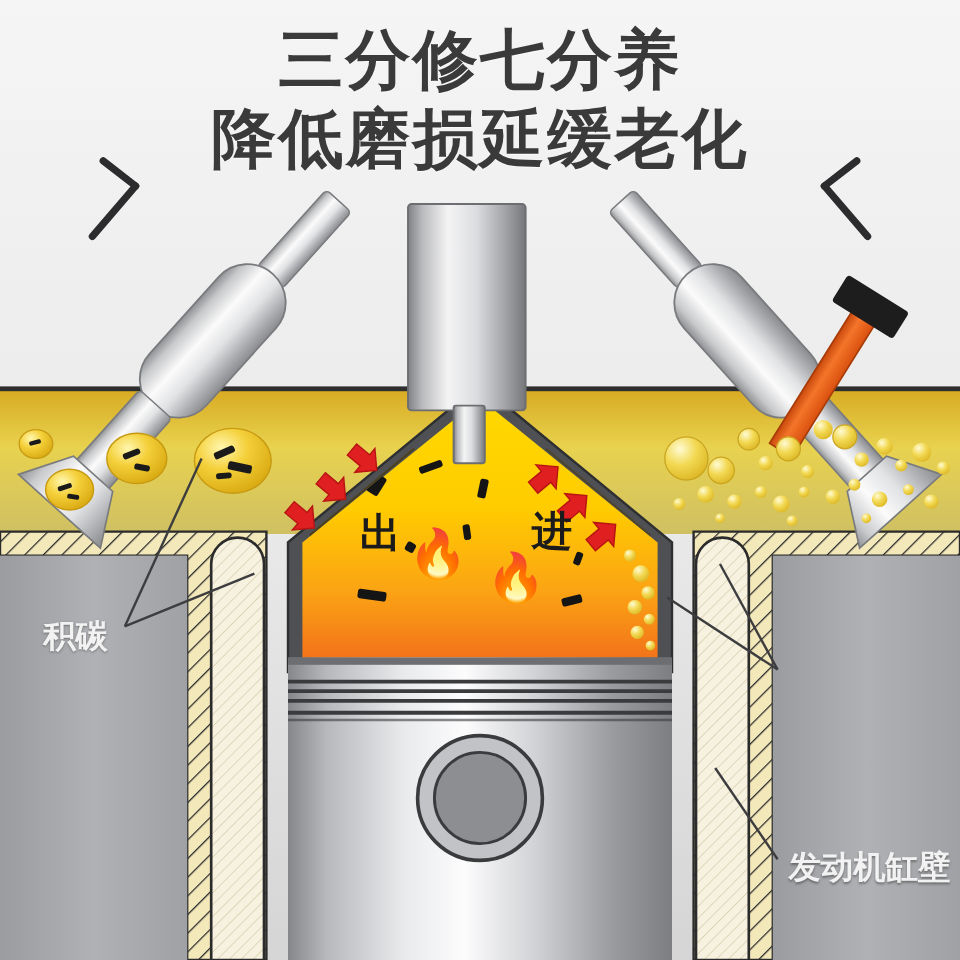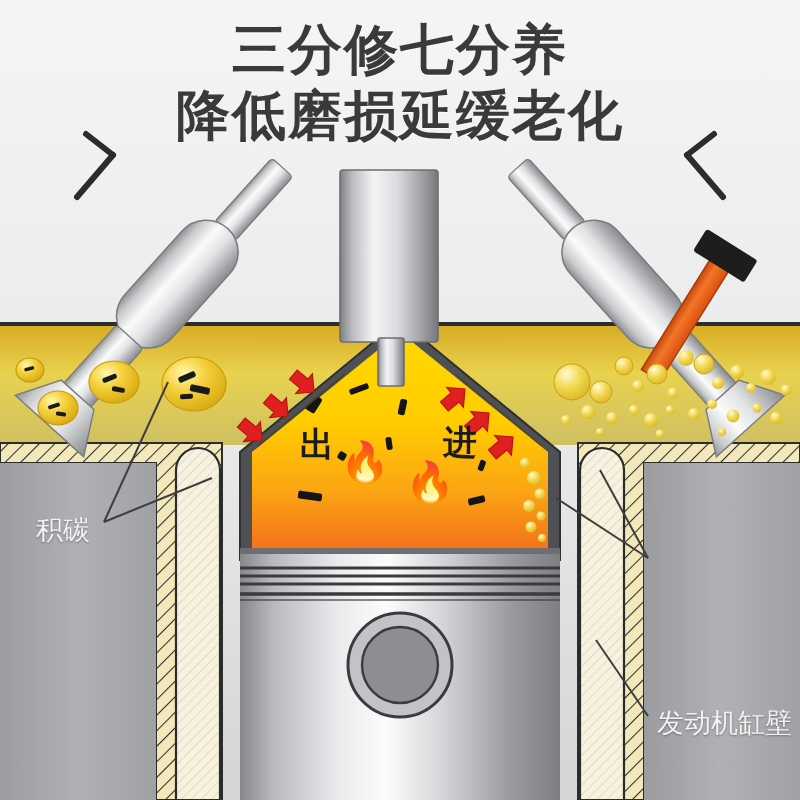--- a/index.html
+++ b/index.html
@@ -10,21 +10,21 @@
   .hdr{position:absolute;left:0;right:0;text-align:center;
        font-family:"DejaVu Sans","Liberation Sans",sans-serif;
        font-weight:bold;color:#3a3a3a;letter-spacing:2px;line-height:1.02;
        text-shadow:0 1px 0 rgba(255,255,255,.6);}
   #hdr1{top:22px;font-size:54px;}
   #hdr2{top:88px;font-size:54px;}
   .chlabel{position:absolute;font-weight:bold;color:#1b1b1b;font-size:34px;
            font-family:"DejaVu Sans","Liberation Sans",sans-serif;}
   #lbl-out{left:300px;top:422px;}
   #lbl-in{left:443px;top:420px;}
-  .calloutText{position:absolute;color:#f2f2f2;font-size:27px;font-weight:400;
+  .calloutText{position:absolute;color:#f2f2f2;font-size:27px;font-weight:700;
                font-family:"DejaVu Sans","Liberation Sans",sans-serif;
                text-shadow:0 1px 2px rgba(0,0,0,.35);white-space:nowrap;}
   #co-carbon{left:36px;top:512px;}
   #co-antiwear{left:663px;top:548px;}
   #co-wall{left:657px;top:705px;text-align:center;}
   .flame{position:absolute;font-size:40px;line-height:1;}
   #flame1{left:340px;top:442px;}
   #flame2{left:405px;top:462px;}
 </style>
 </head>

